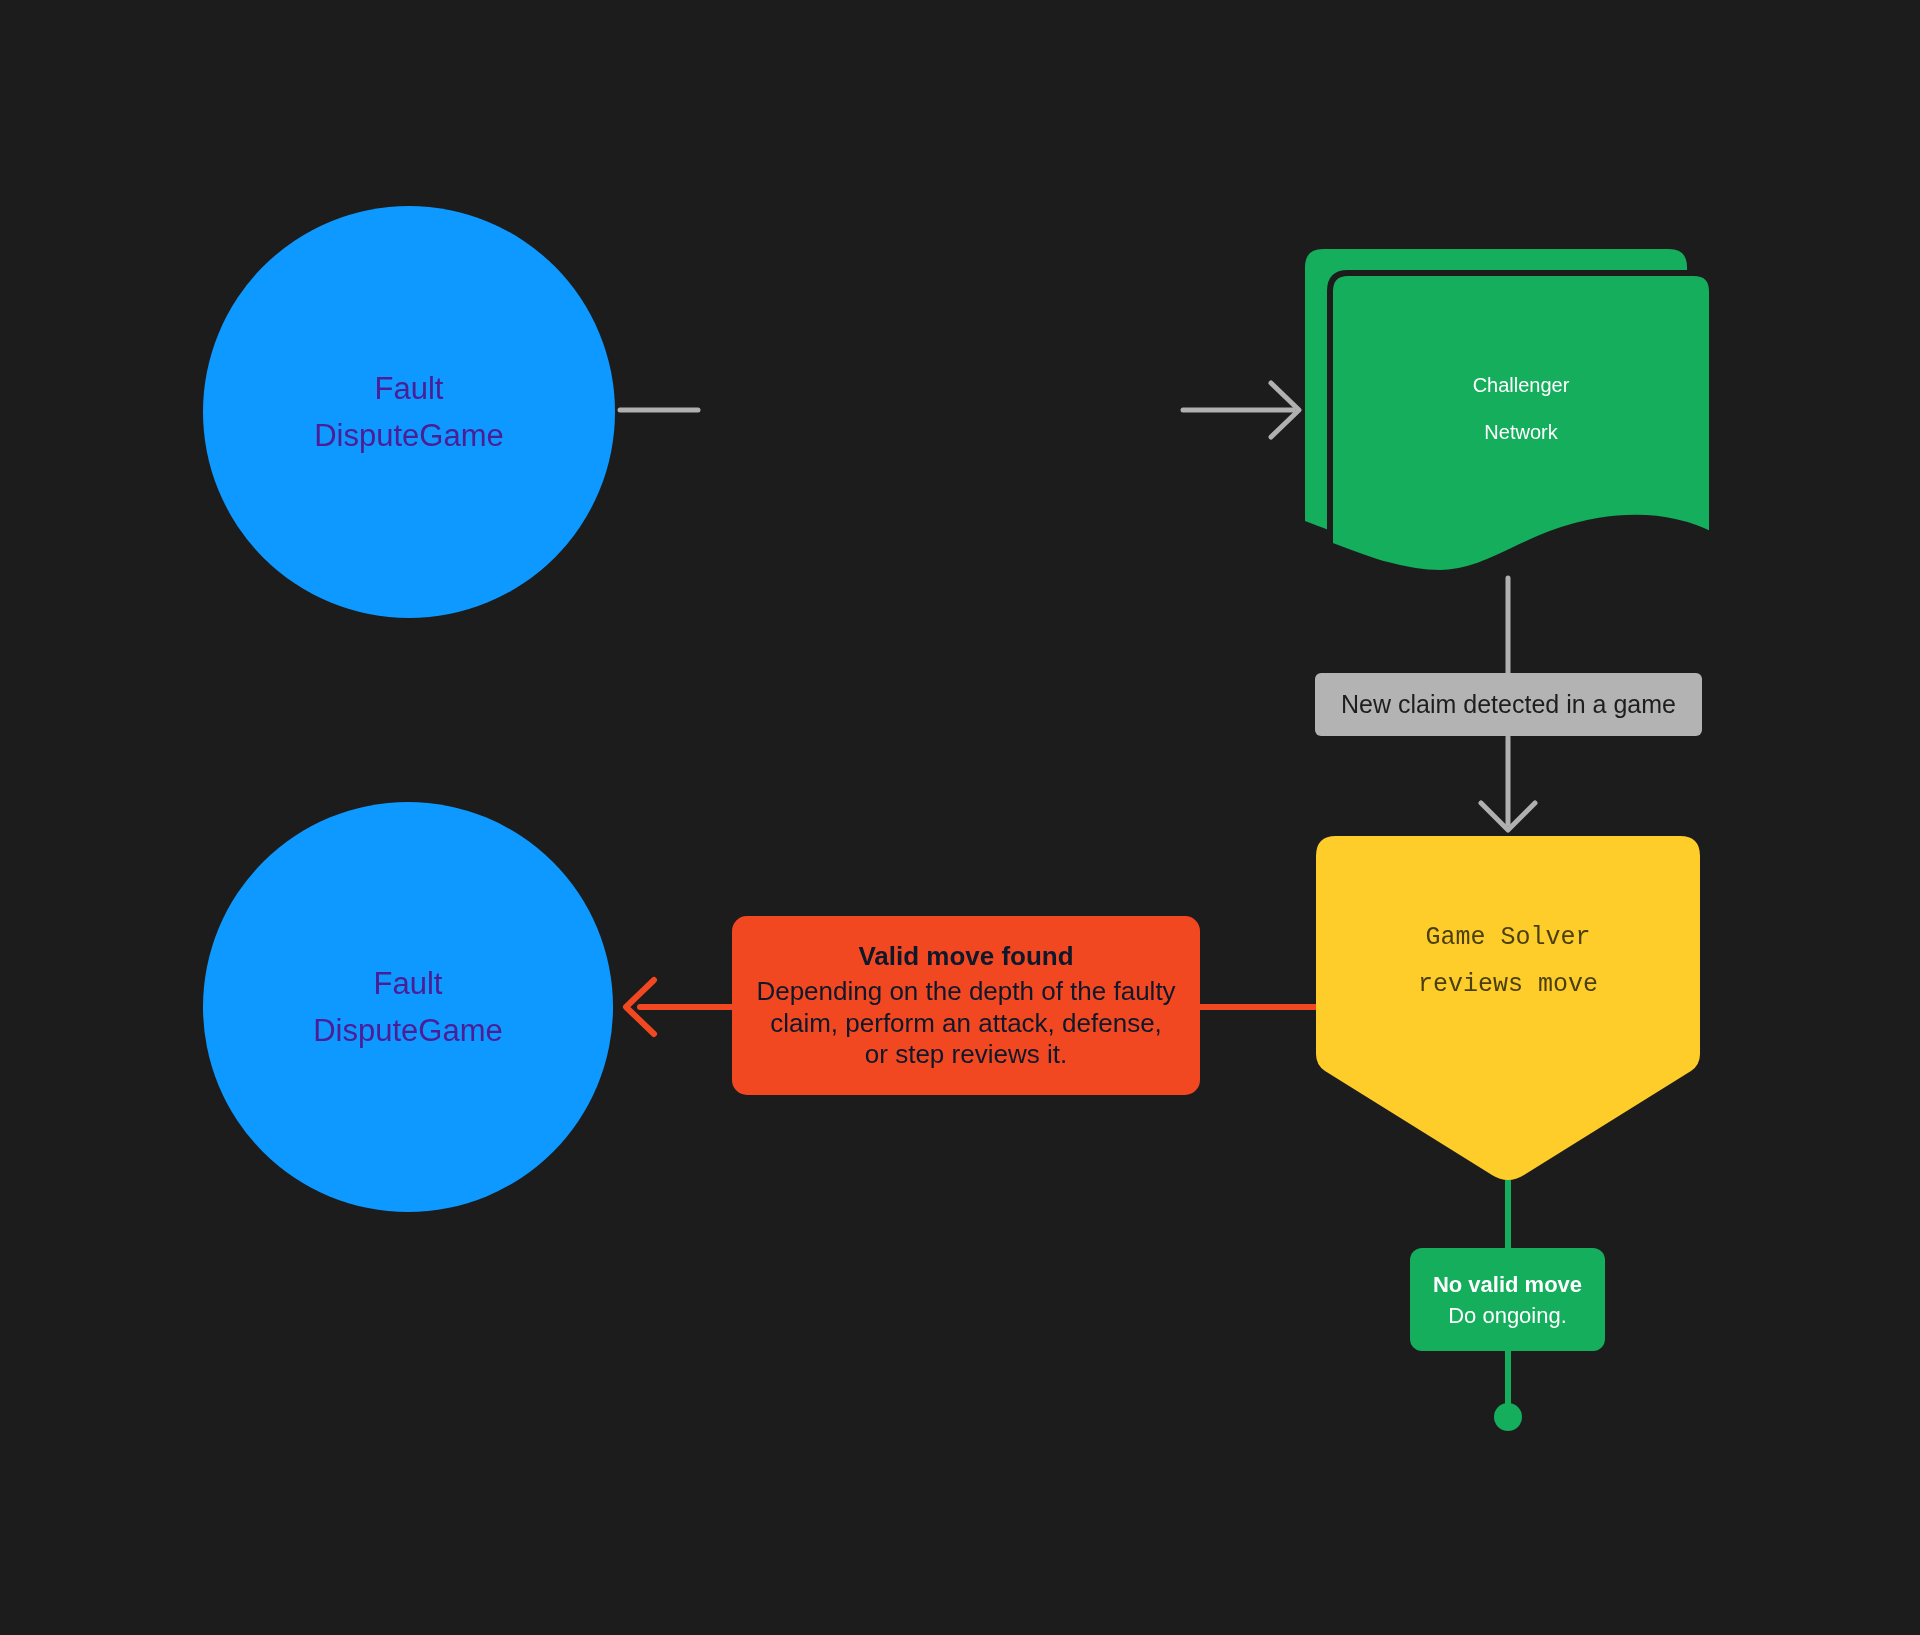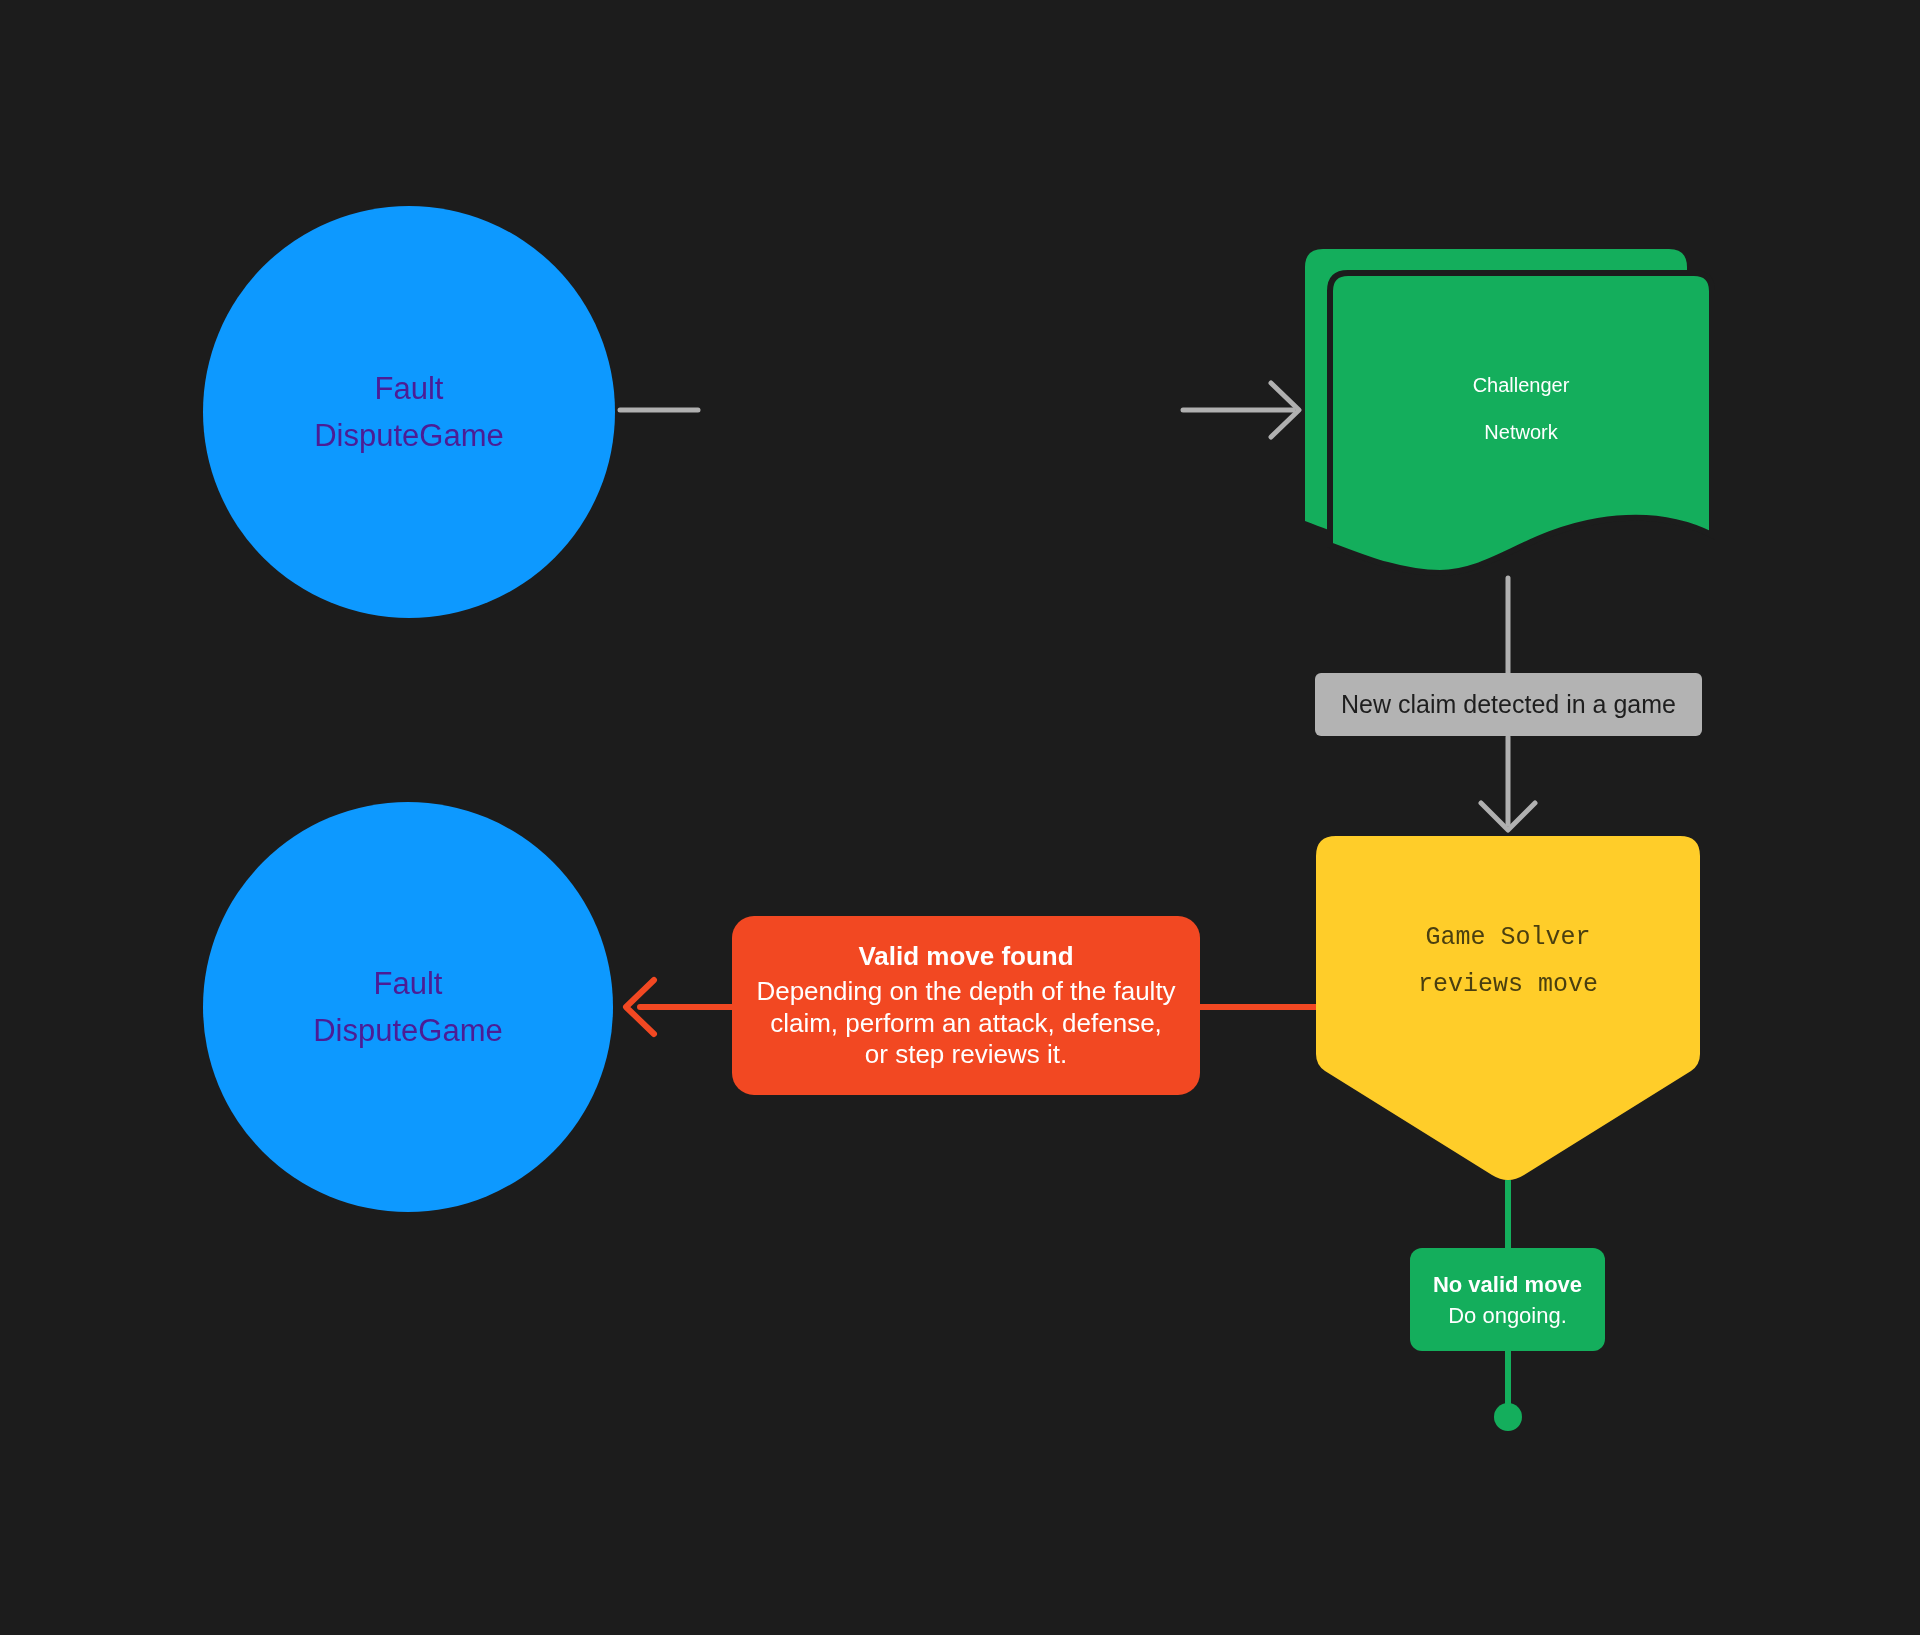--- a/index.html
+++ b/index.html
@@ -31,21 +31,21 @@
   
   .shape-text{
     display:flex;flex-direction:column;align-items:center;justify-content:center;
     text-align:center;pointer-events:none;
   }
   .doc-text{color:#FFFFFF;font-size:20px;line-height:47px;}
   .pent-text{color:#4A3F10;font-size:25px;line-height:47px;font-family:Liberation Mono, monospace;}
 
   
   .red-box{
-    background:#F24822;color:#ffffff;border-radius:22px;
+    background:#F24822;color:#0f172a;border-radius:15px;
     display:flex;flex-direction:column;align-items:center;justify-content:center;
     text-align:center;font-size:26px;line-height:31.5px;white-space:nowrap;
   }
   .red-box .title{font-weight:bold;margin-bottom:4px;}
 
   
   .green-box{
     background:#14AE5C;color:#FFFFFF;border-radius:12px;
     display:flex;flex-direction:column;align-items:center;justify-content:center;
     text-align:center;font-size:22px;line-height:31px;white-space:nowrap;

